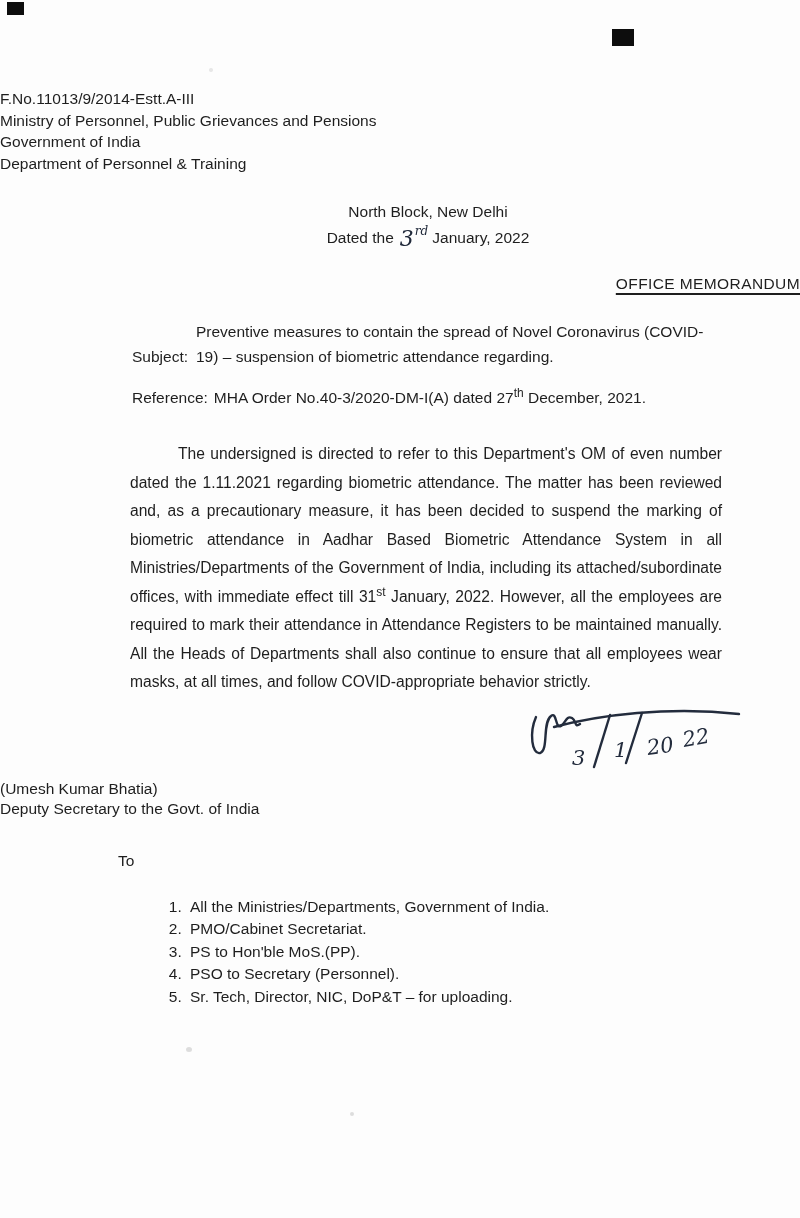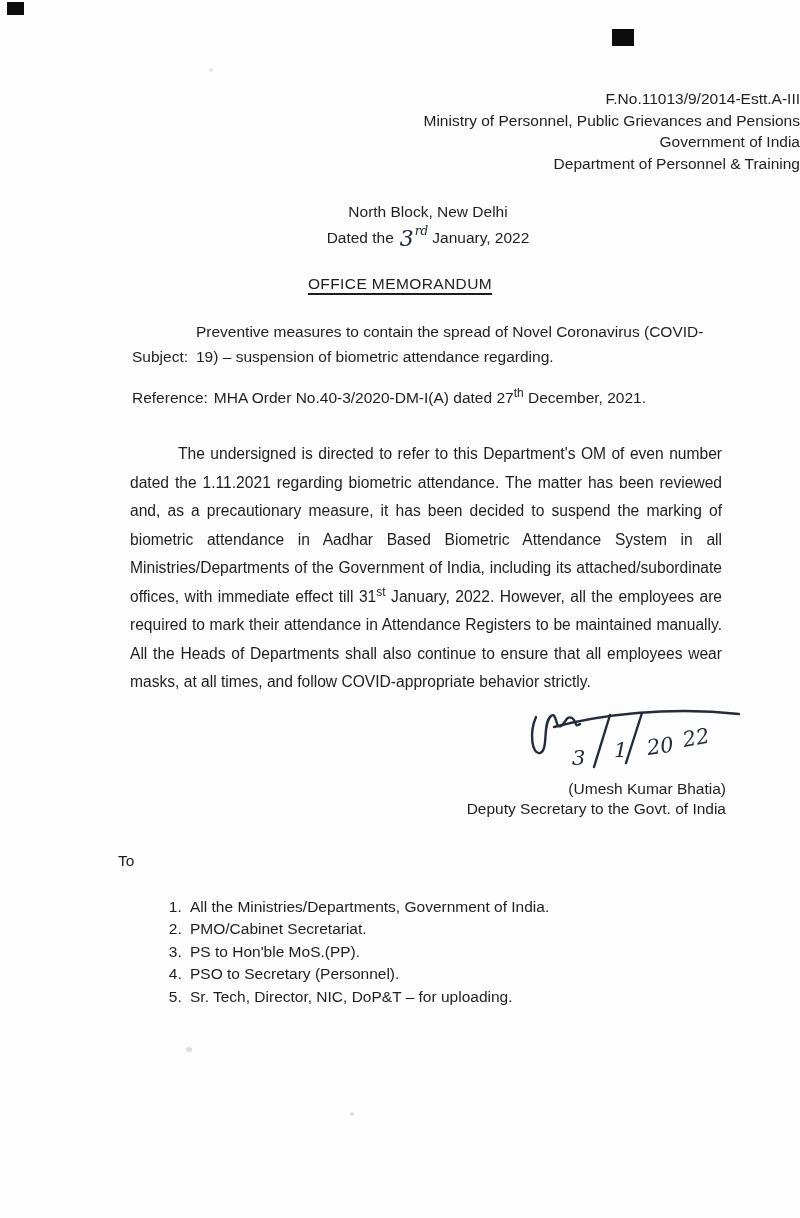--- a/index.html
+++ b/index.html
@@ -14,35 +14,35 @@
     font-size: 15.5px;
   }
   .scan-mark { position: absolute; background: #0d0d0d; }
   .mark-tl { left: 7px; top: 2px; width: 17px; height: 13px; }
   .mark-tr { left: 612px; top: 29px; width: 22px; height: 17px; }
   .speck { position: absolute; background: #bdbdbd; border-radius: 50%; opacity: .5; }
   .s1 { left: 186px; top: 1047px; width: 6px; height: 5px; }
   .s2 { left: 350px; top: 1112px; width: 4px; height: 4px; }
   .s3 { left: 209px; top: 68px; width: 4px; height: 4px; opacity: .35; }
 
-  .header { padding-top: 88px; text-align: right; line-height: 21.5px; }
+  .header { padding-top: 88px; text-align: left; line-height: 21.5px; }
 
   .dateline { margin: 26px 74px 0 130px; text-align: center; line-height: 24px; }
   .hand {
     font-family: "DejaVu Serif", serif; font-style: italic;
     font-size: 22px; position: relative; top: 3px; margin: 0 1px 0 6px;
     color: #20293a;
   }
   .hand-sup {
     font-family: "DejaVu Serif", serif; font-style: italic;
     font-size: 12px; position: relative; top: -8px; margin-right: 4px;
     color: #20293a;
   }
 
-  .om-title { margin-top: 24px; text-align: center; }
+  .om-title { margin-top: 24px; text-align: right; }
   .om-title .underlined {
     text-decoration: underline; text-underline-offset: 4px;
     text-decoration-thickness: 1.5px; letter-spacing: .4px;
   }
 
   .subject { display: flex; margin: 26px 0 0 132px; width: 592px; line-height: 25px; align-items: flex-end; }
   .subject-label { flex: 0 0 64px; }
   .subject-text { flex: 1; }
 
   .reference { margin: 16px 0 0 132px; width: 592px; line-height: 25px; }
@@ -52,21 +52,21 @@
 
   .body-para {
     margin: 30px 0 0 130px; width: 592px;
     text-align: justify; text-indent: 48px;
     line-height: 28.5px; font-size: 15.6px;
   }
 
   .sig-area { position: relative; height: 78px; margin-top: 4px; }
   .sig-svg { position: absolute; right: 52px; top: 2px; }
 
-  .signatory { text-align: right; padding-right: 74px; line-height: 20.5px; }
+  .signatory { padding-right: 74px; line-height: 20.5px; }
 
   .to-label { margin: 32px 0 0 118px; }
 
   ol.recipients {
     margin: 26px 0 0 160px; padding-left: 26px;
     width: 540px; line-height: 22.6px; list-style: decimal;
   }
   ol.recipients li { padding-left: 4px; }
 </style>
 </head>

